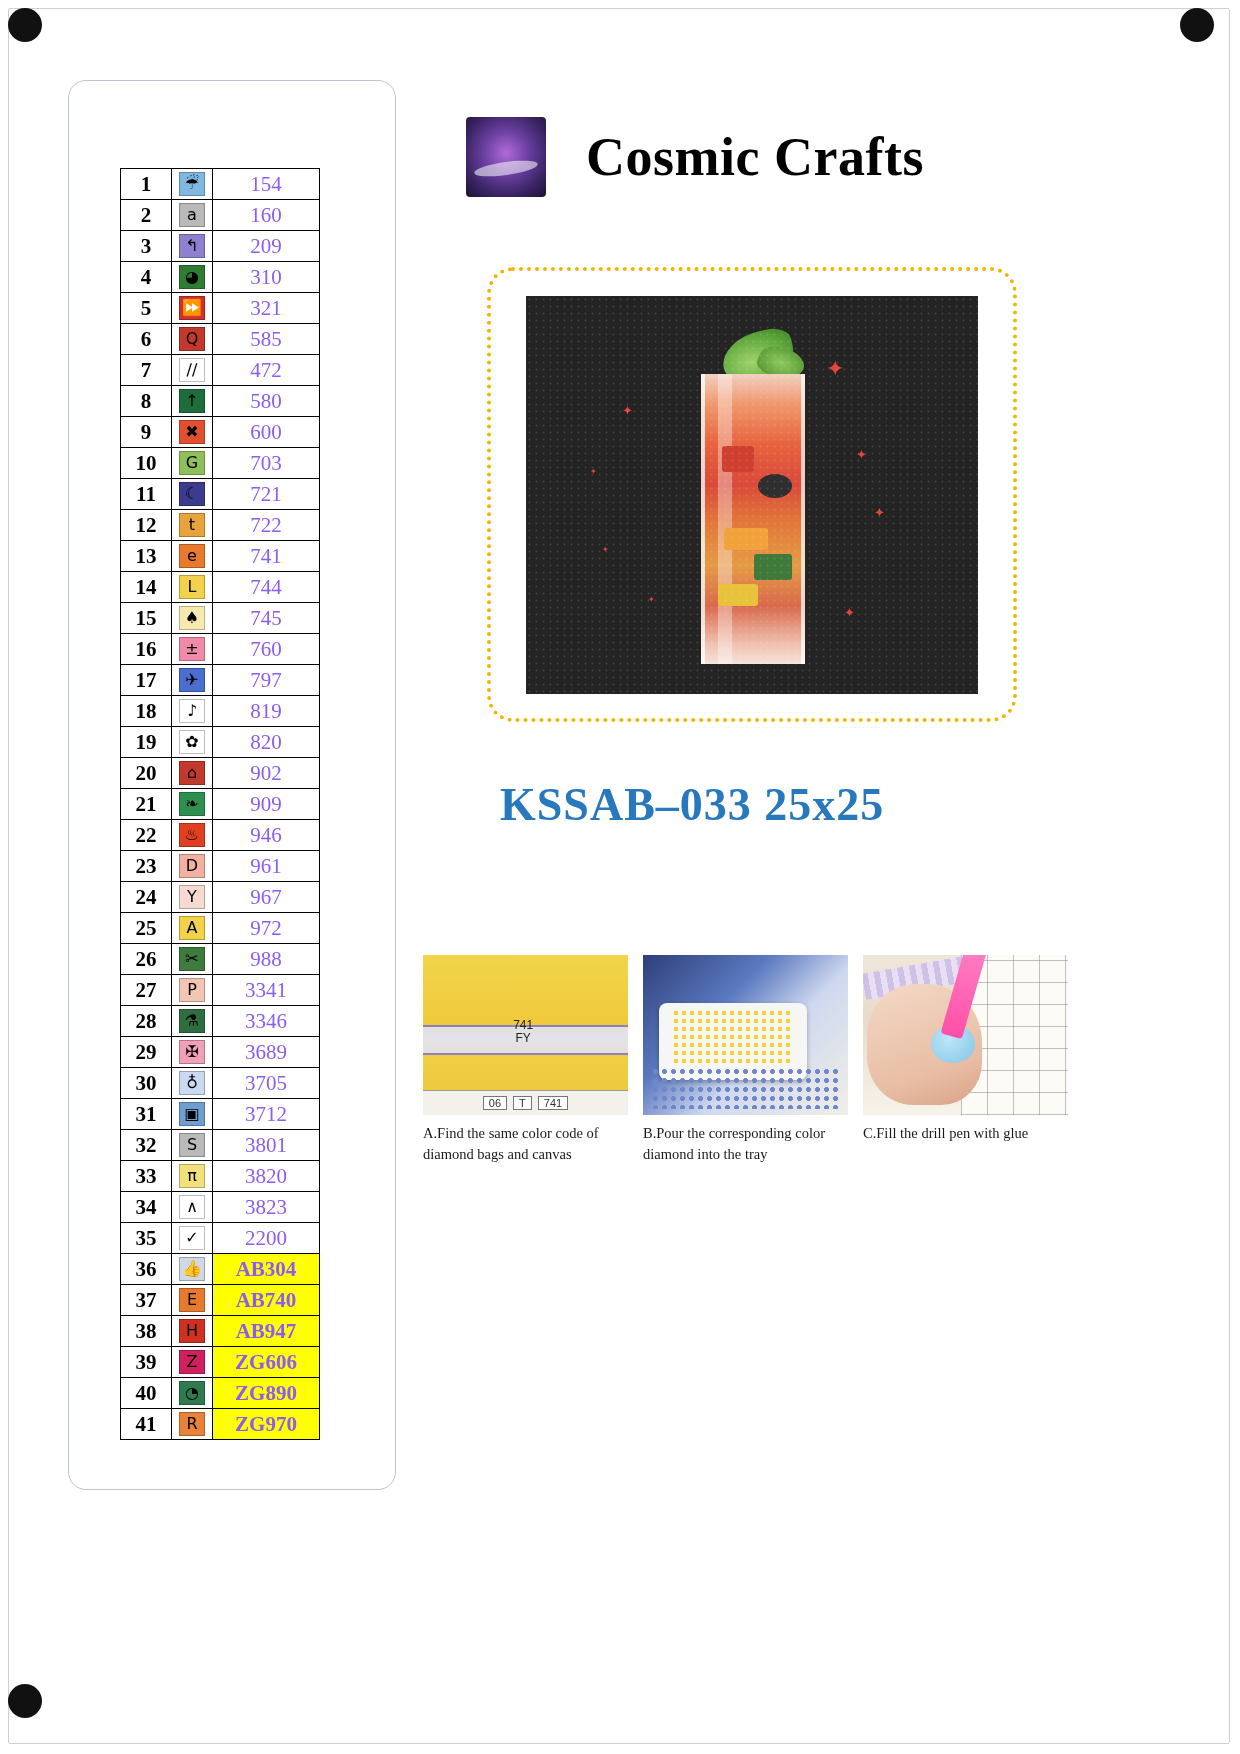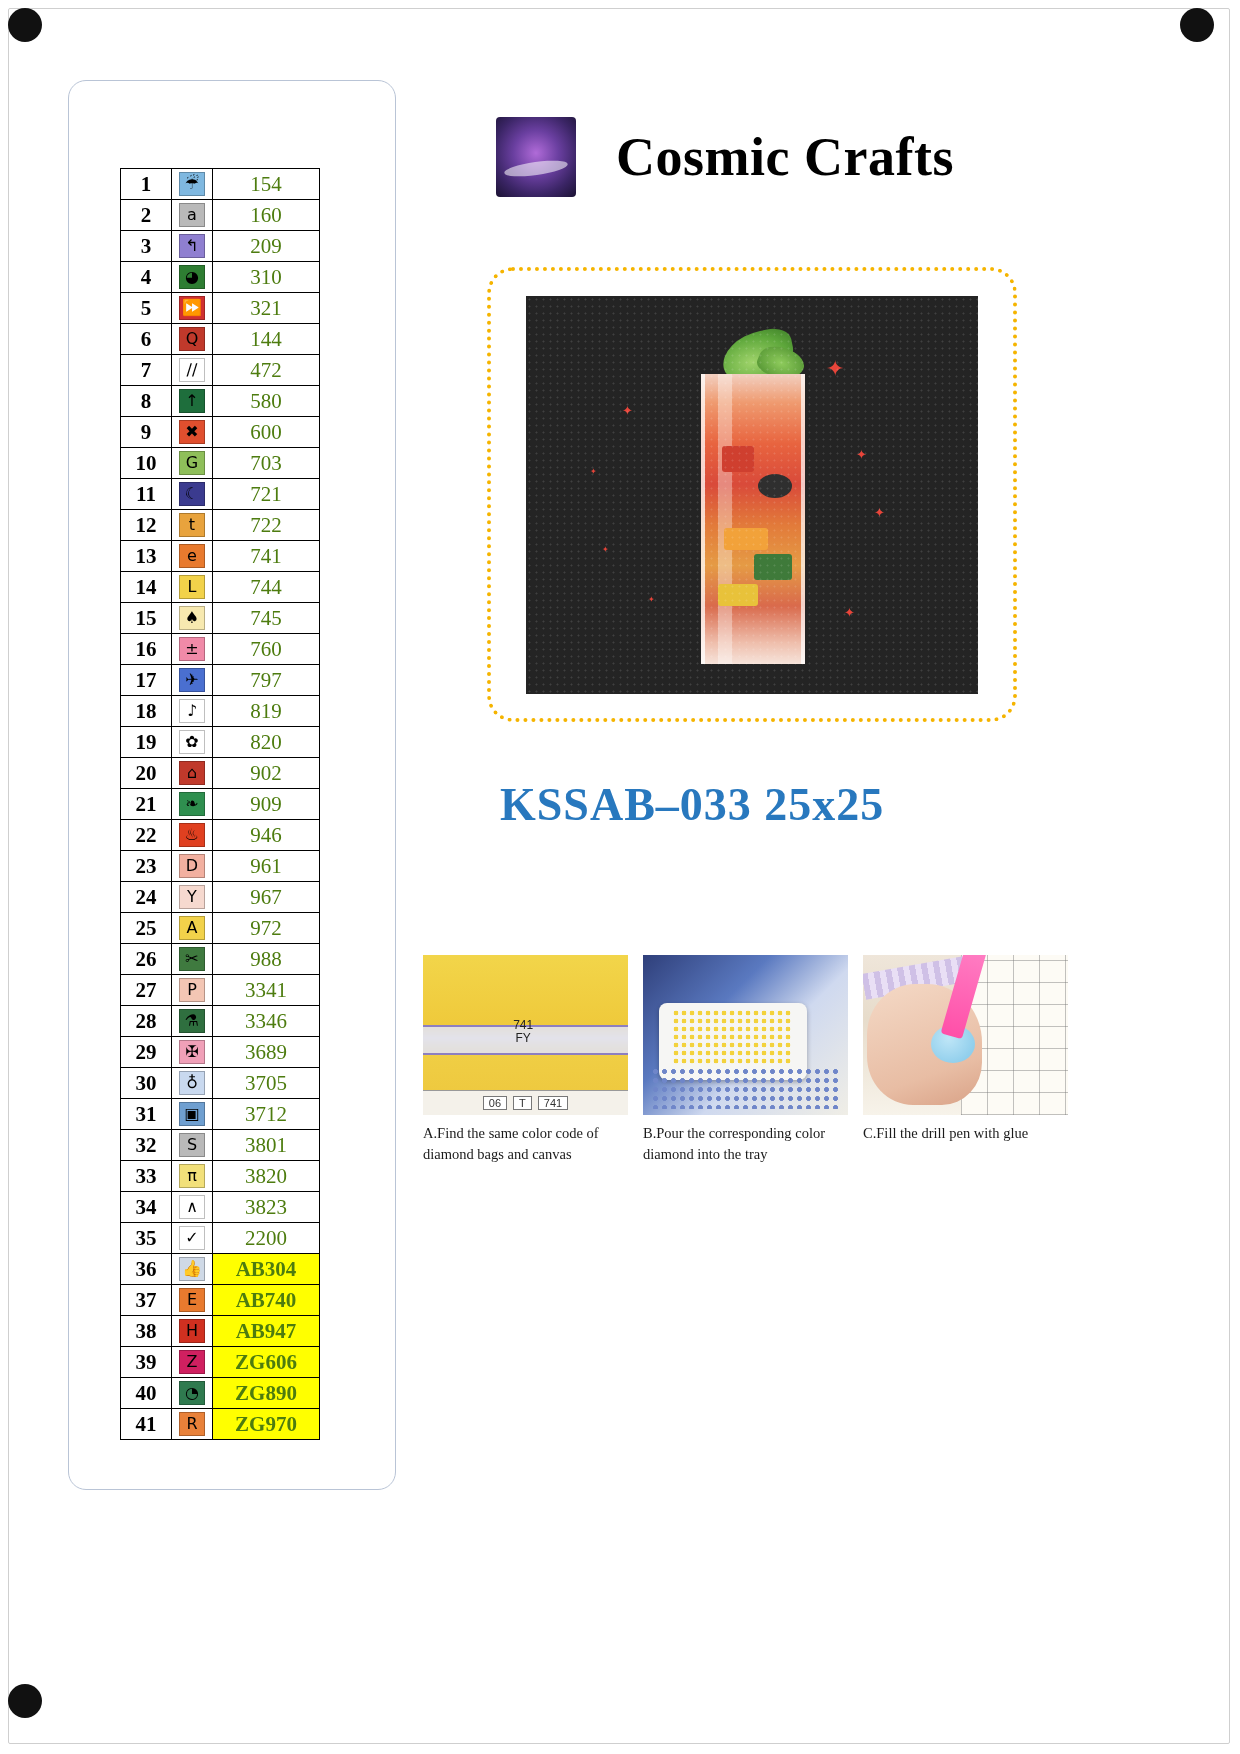--- a/index.html
+++ b/index.html
@@ -67,21 +67,21 @@
     font-weight: bold;
     color: #000;
   }
   td.sym {
     width: 40px;
     padding: 0;
   }
   td.code {
     width: 106px;
     font-size: 21px;
-    color: #4d7c0f;
+    color: #8b5cf6;
   }
   td.code.ab {
     background: #ffff00;
     font-weight: bold;
   }
   .symbox {
     width: 26px;
     height: 24px;
     margin: 0 auto;
     display: flex;
@@ -91,21 +91,21 @@
     line-height: 1;
     font-family: "DejaVu Sans", sans-serif;
     color: #000;
     border: 1px solid rgba(0,0,0,0.25);
     box-sizing: border-box;
   }
 
   
   .brand-row {
     position: absolute;
-    left: 496px;
+    left: 466px;
     top: 112px;
     width: 620px;
     height: 90px;
     display: flex;
     align-items: center;
   }
   .brand-logo {
     width: 80px;
     height: 80px;
     border-radius: 4px;
@@ -412,21 +412,21 @@
         <td class="sym">
           <div class="symbox" style="background: rgb(208, 48, 48);">⏩</div>
         </td>
         <td class="code">321</td>
       </tr>
       <tr>
         <td class="idx">6</td>
         <td class="sym">
           <div class="symbox" style="background: rgb(192, 57, 43);">Q</div>
         </td>
-        <td class="code">144</td>
+        <td class="code">585</td>
       </tr>
       <tr>
         <td class="idx">7</td>
         <td class="sym">
           <div class="symbox" style="background: rgb(255, 255, 255);">∕∕</div>
         </td>
         <td class="code">472</td>
       </tr>
       <tr>
         <td class="idx">8</td>

